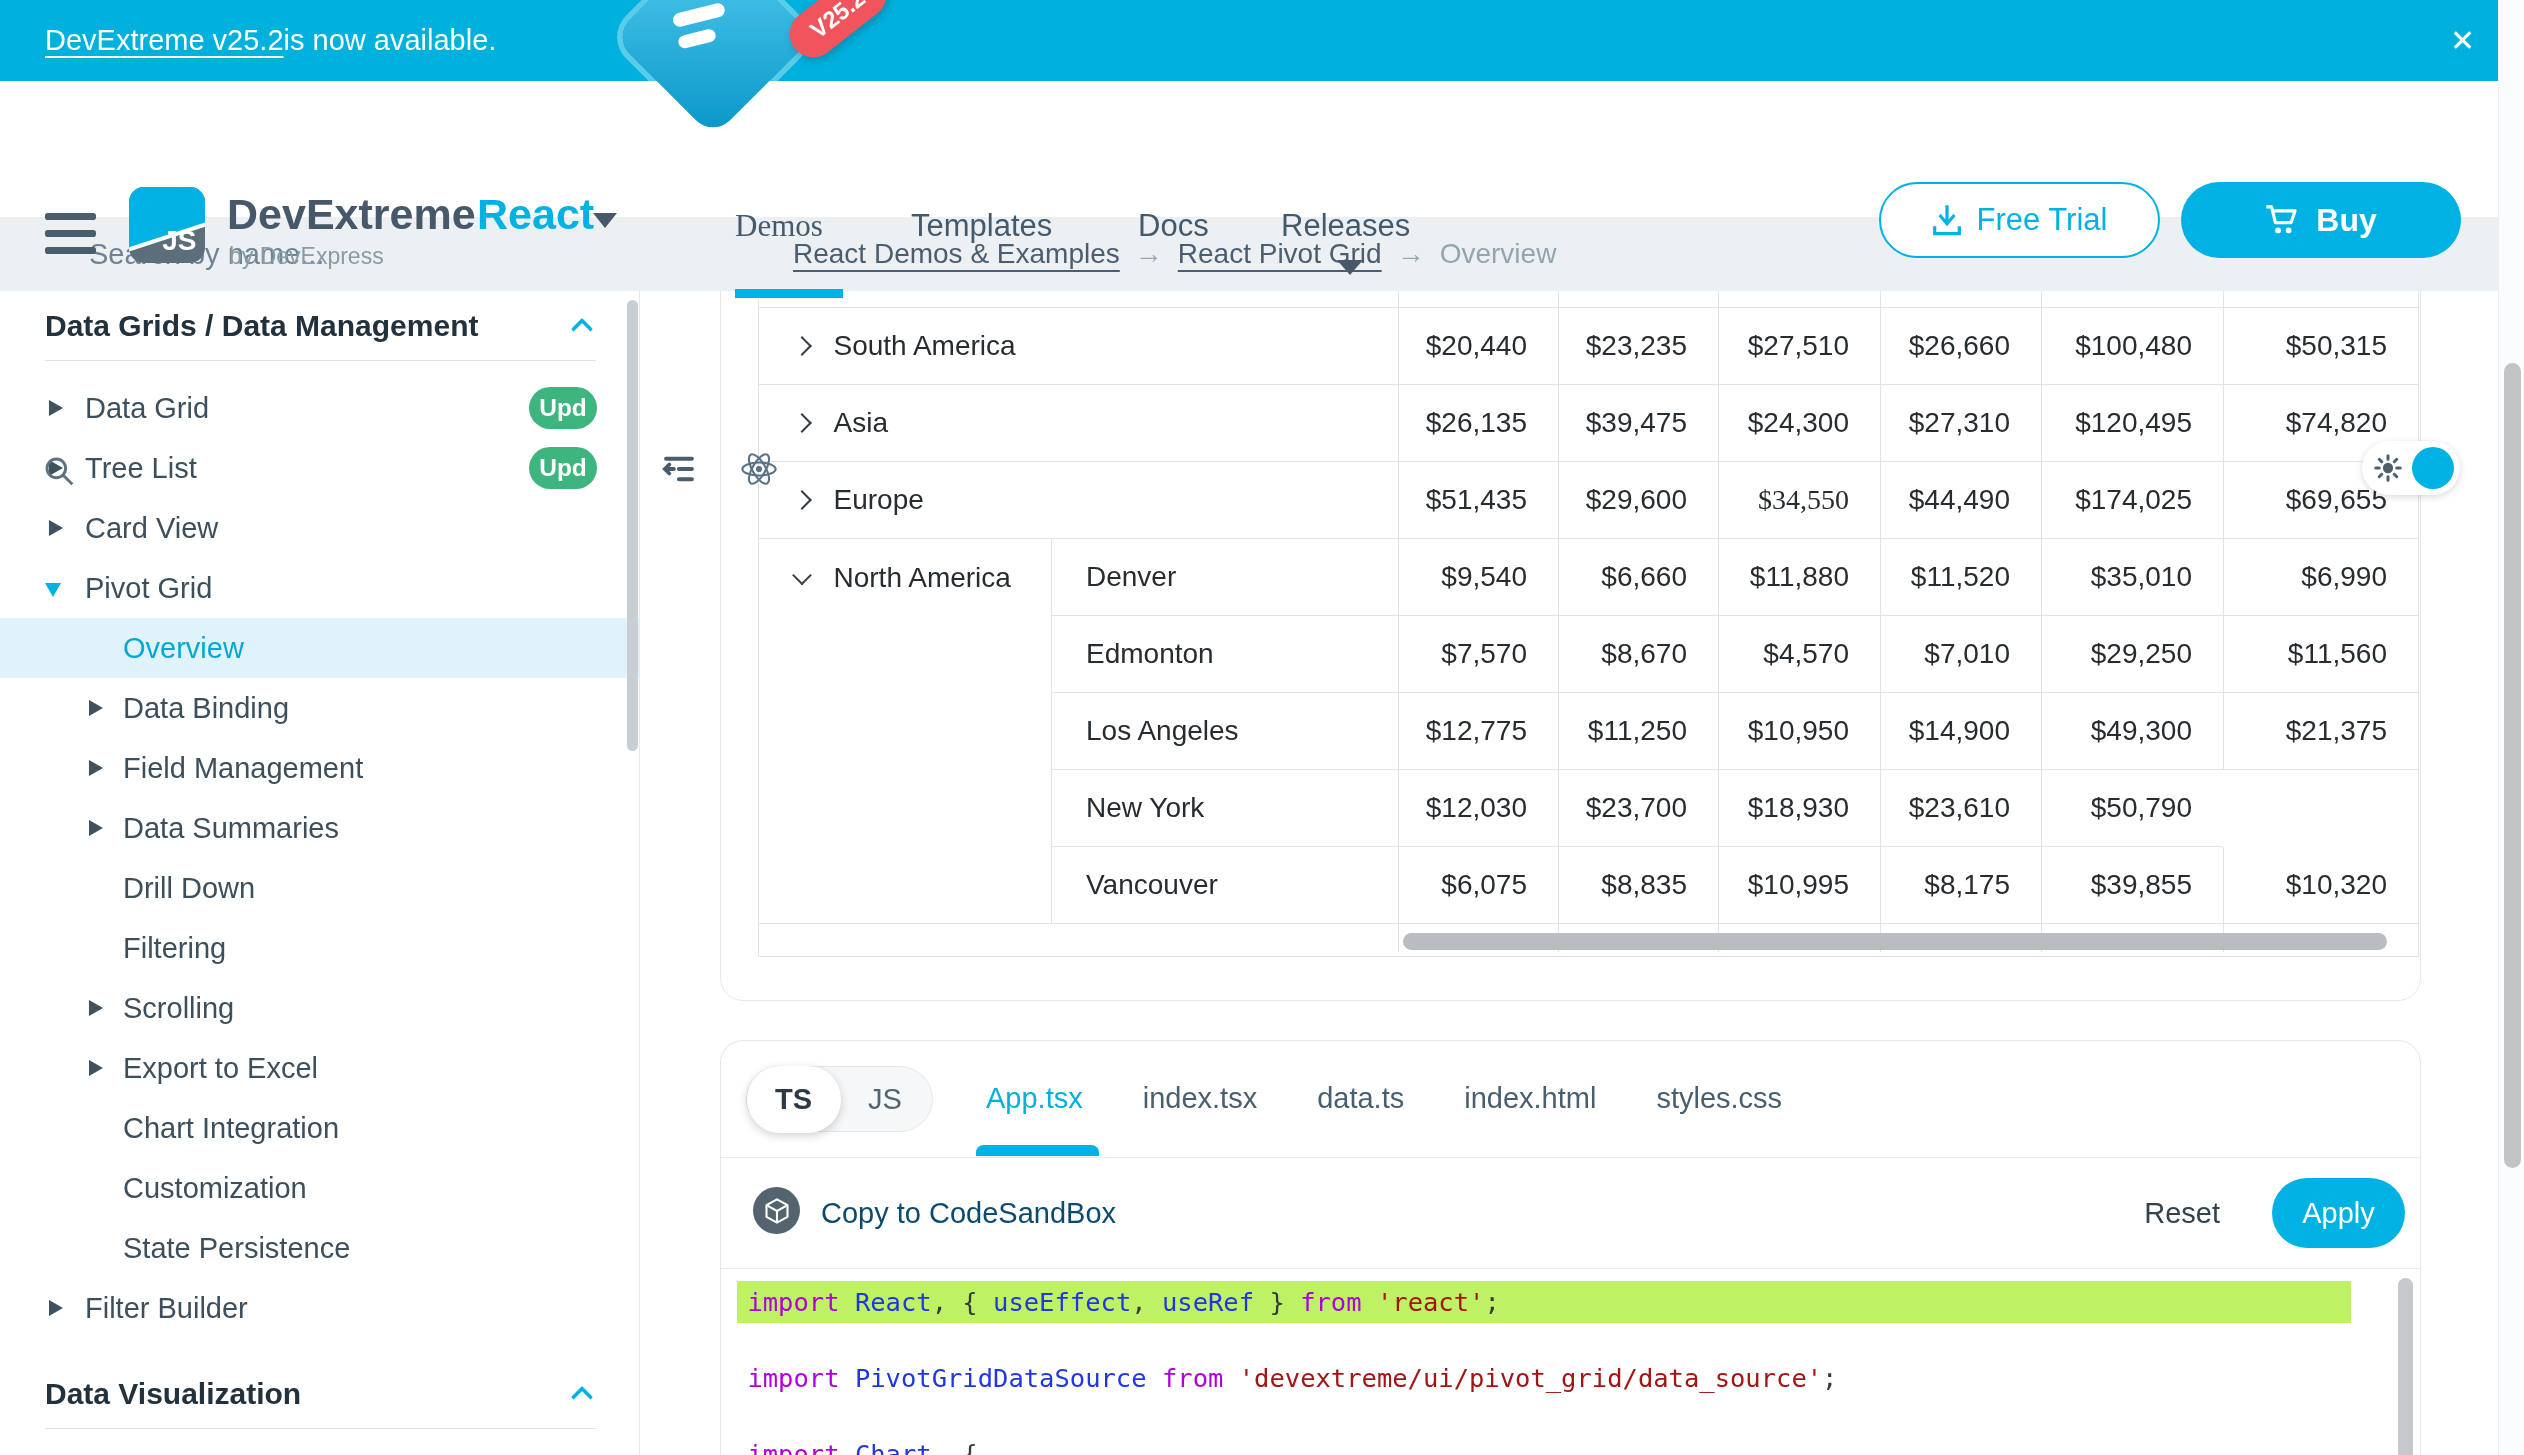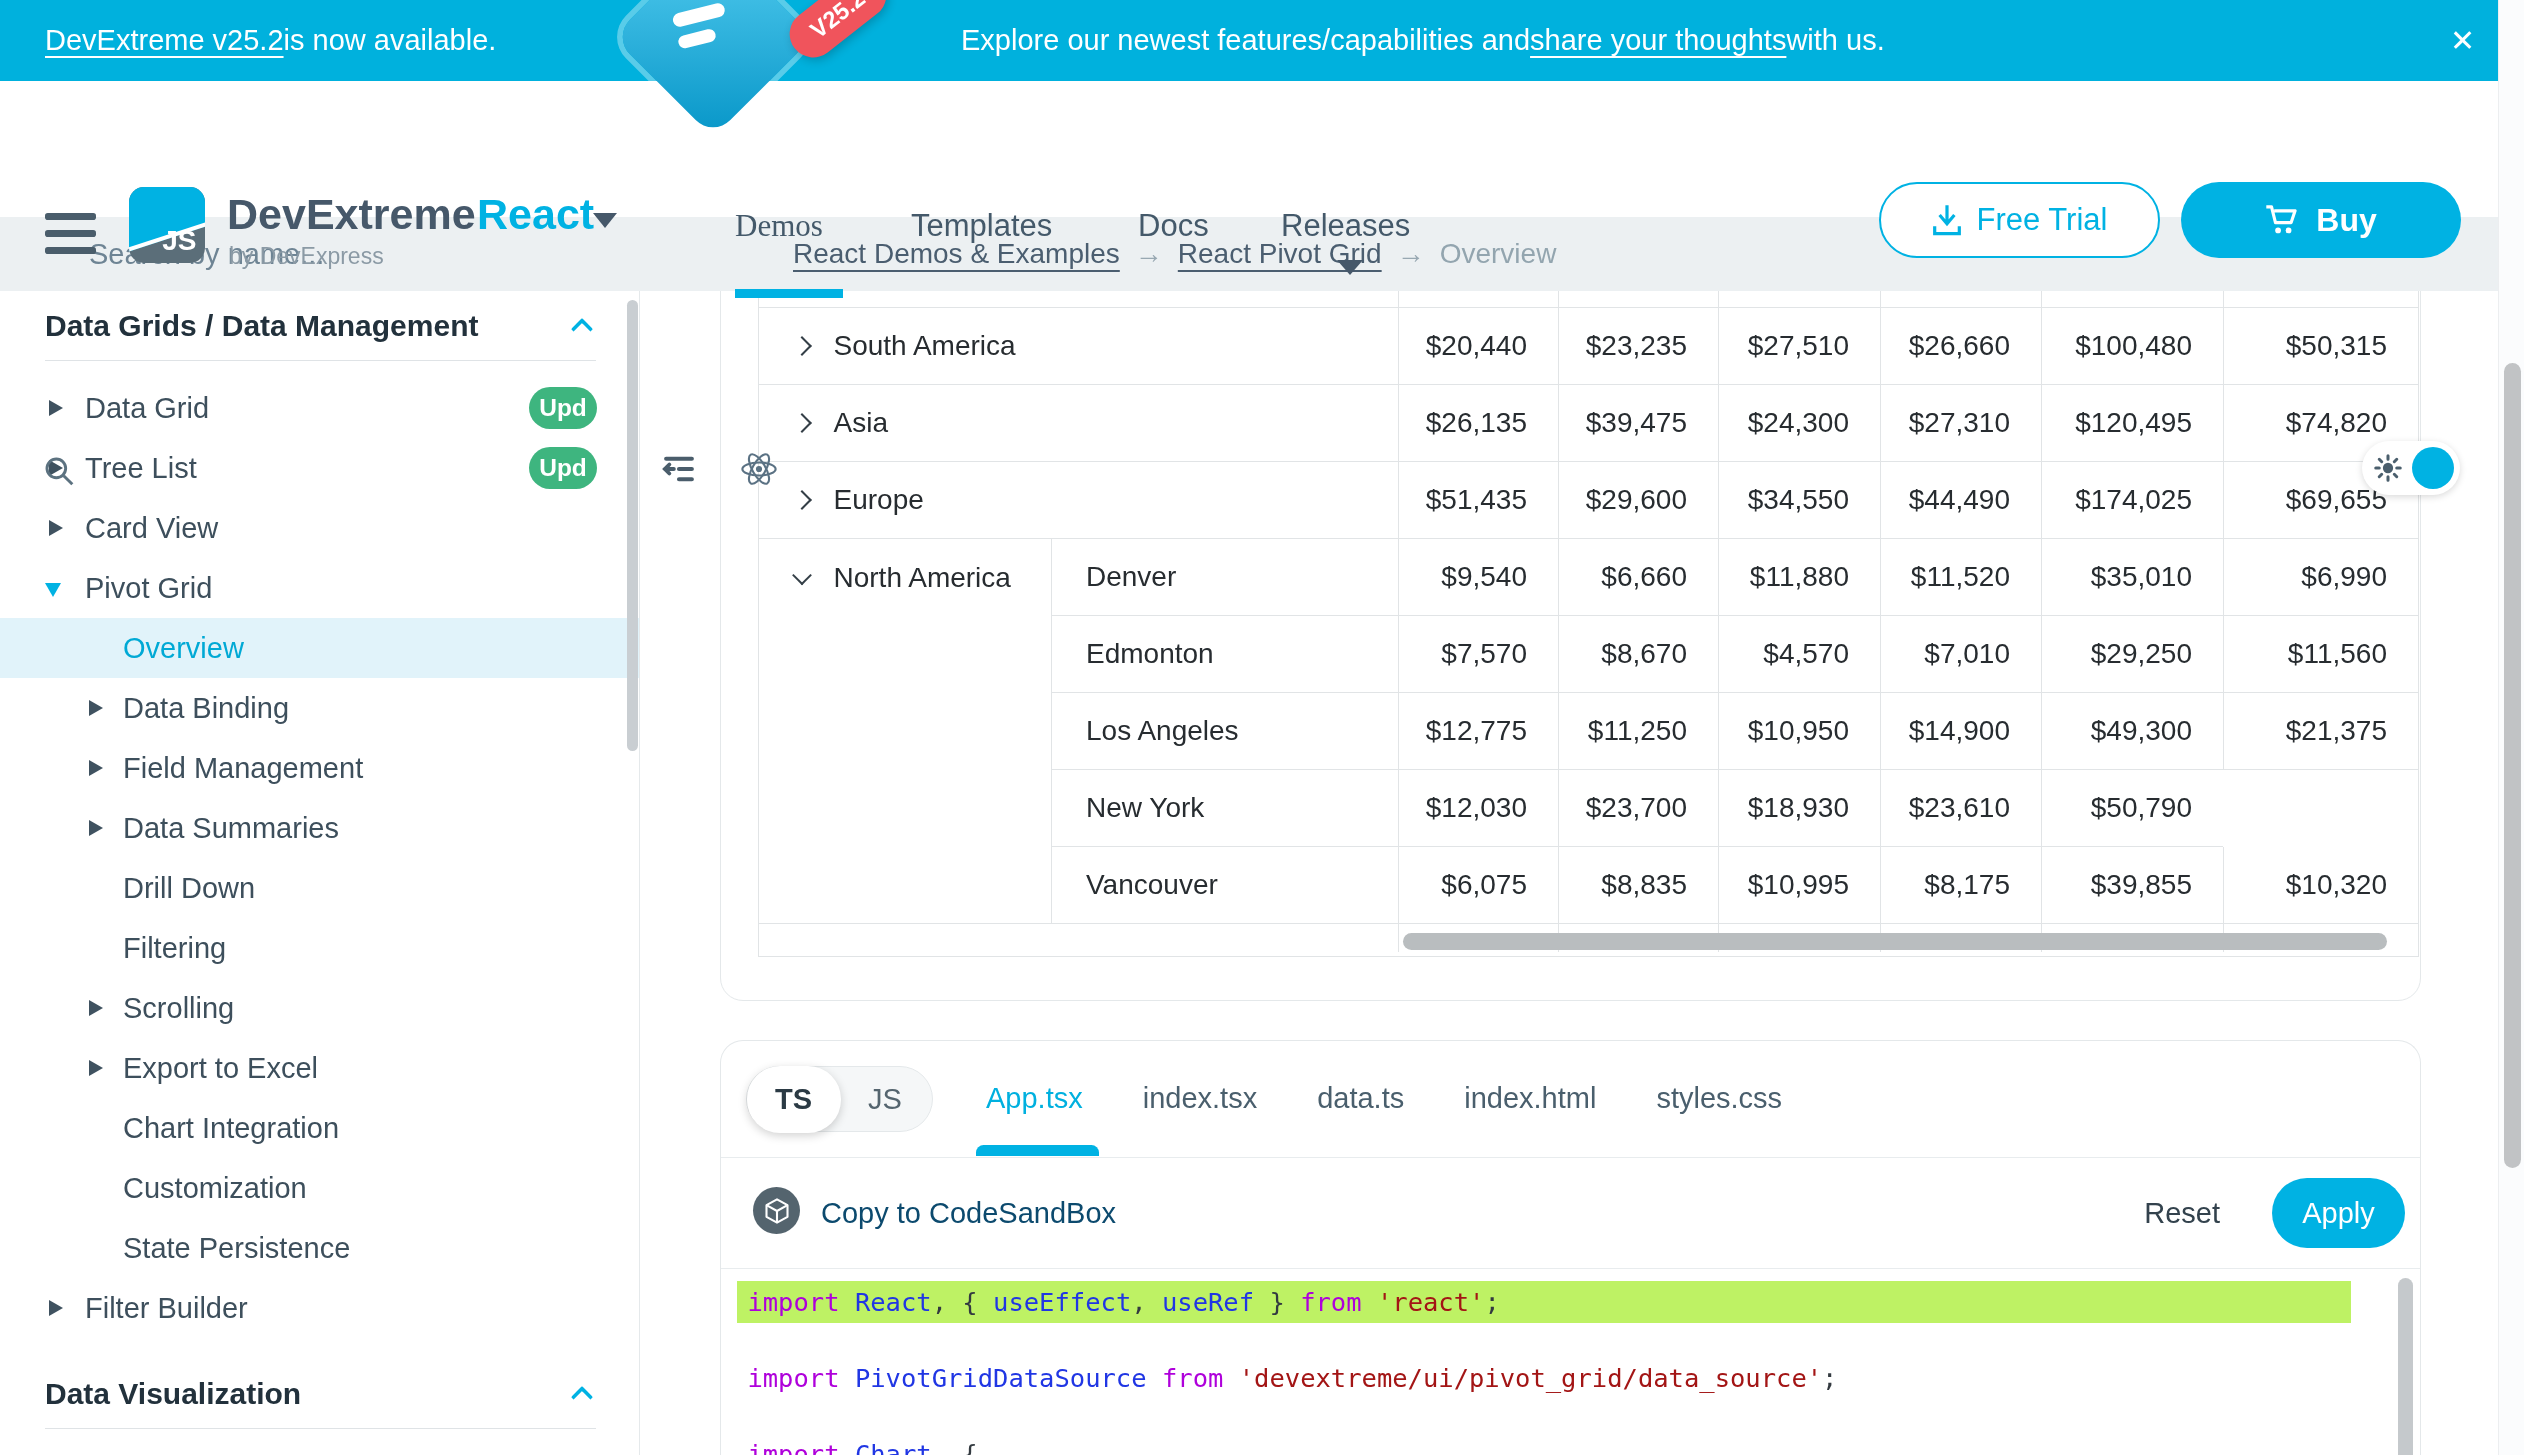--- a/index.html
+++ b/index.html
@@ -160,25 +160,20 @@
         <span> is now available.</span>
     </div>
     <div class="abs cube-wrap">
       <div class="cube-outer"></div>
       <div class="cube-inner">
           <i></i>
           <i></i>
         </div>
       <div class="vbadge">V25.2</div>
     </div>
-    <div class="abs banner-right">
-      <span>Explore our newest features/capabilities and </span>
-        <a href="#">share your thoughts</a>
-        <span> with us.</span>
-    </div>
     <div class="abs banner-close">✕</div>
   </div>
 
   <div class="abs header">
     <div class="abs burger">
         <i></i>
         <i></i>
         <i></i>
       </div>
     <div class="abs logo-mark">
@@ -350,21 +345,21 @@
       <div class="pc val bb bl" style="grid-area: 3 / 5;">$24,300</div>
       <div class="pc val bb bl" style="grid-area: 3 / 6;">$27,310</div>
       <div class="pc val bb bl" style="grid-area: 3 / 7;">$120,495</div>
       <div class="pc val bb bl" style="grid-area: 3 / 8;">$74,820</div>
       <div class="pc lbl bb" style="grid-area: 4 / 1 / auto / 3;">
         <i class="chr"></i>
         <span>Europe</span>
       </div>
       <div class="pc val bb bl" style="grid-area: 4 / 3;">$51,435</div>
       <div class="pc val bb bl" style="grid-area: 4 / 4;">$29,600</div>
-      <div class="pc val bb bl" style="grid-area: 4 / 5;">$34,550</div>
+      <div class="pc val bb bl" style="grid-area: 4 / 5; font-family: Liberation Serif, serif;">$34,550</div>
       <div class="pc val bb bl" style="grid-area: 4 / 6;">$44,490</div>
       <div class="pc val bb bl" style="grid-area: 4 / 7;">$174,025</div>
       <div class="pc val bb bl" style="grid-area: 4 / 8;">$69,655</div>
       <div class="pc rspan bb" style="grid-area: 5 / 1 / 10;">
         <div class="inner">
           <i class="chr open"></i>
           <span>North America</span>
         </div>
       </div>
       <div class="pc city bb bl" style="grid-area: 5 / 2;">

